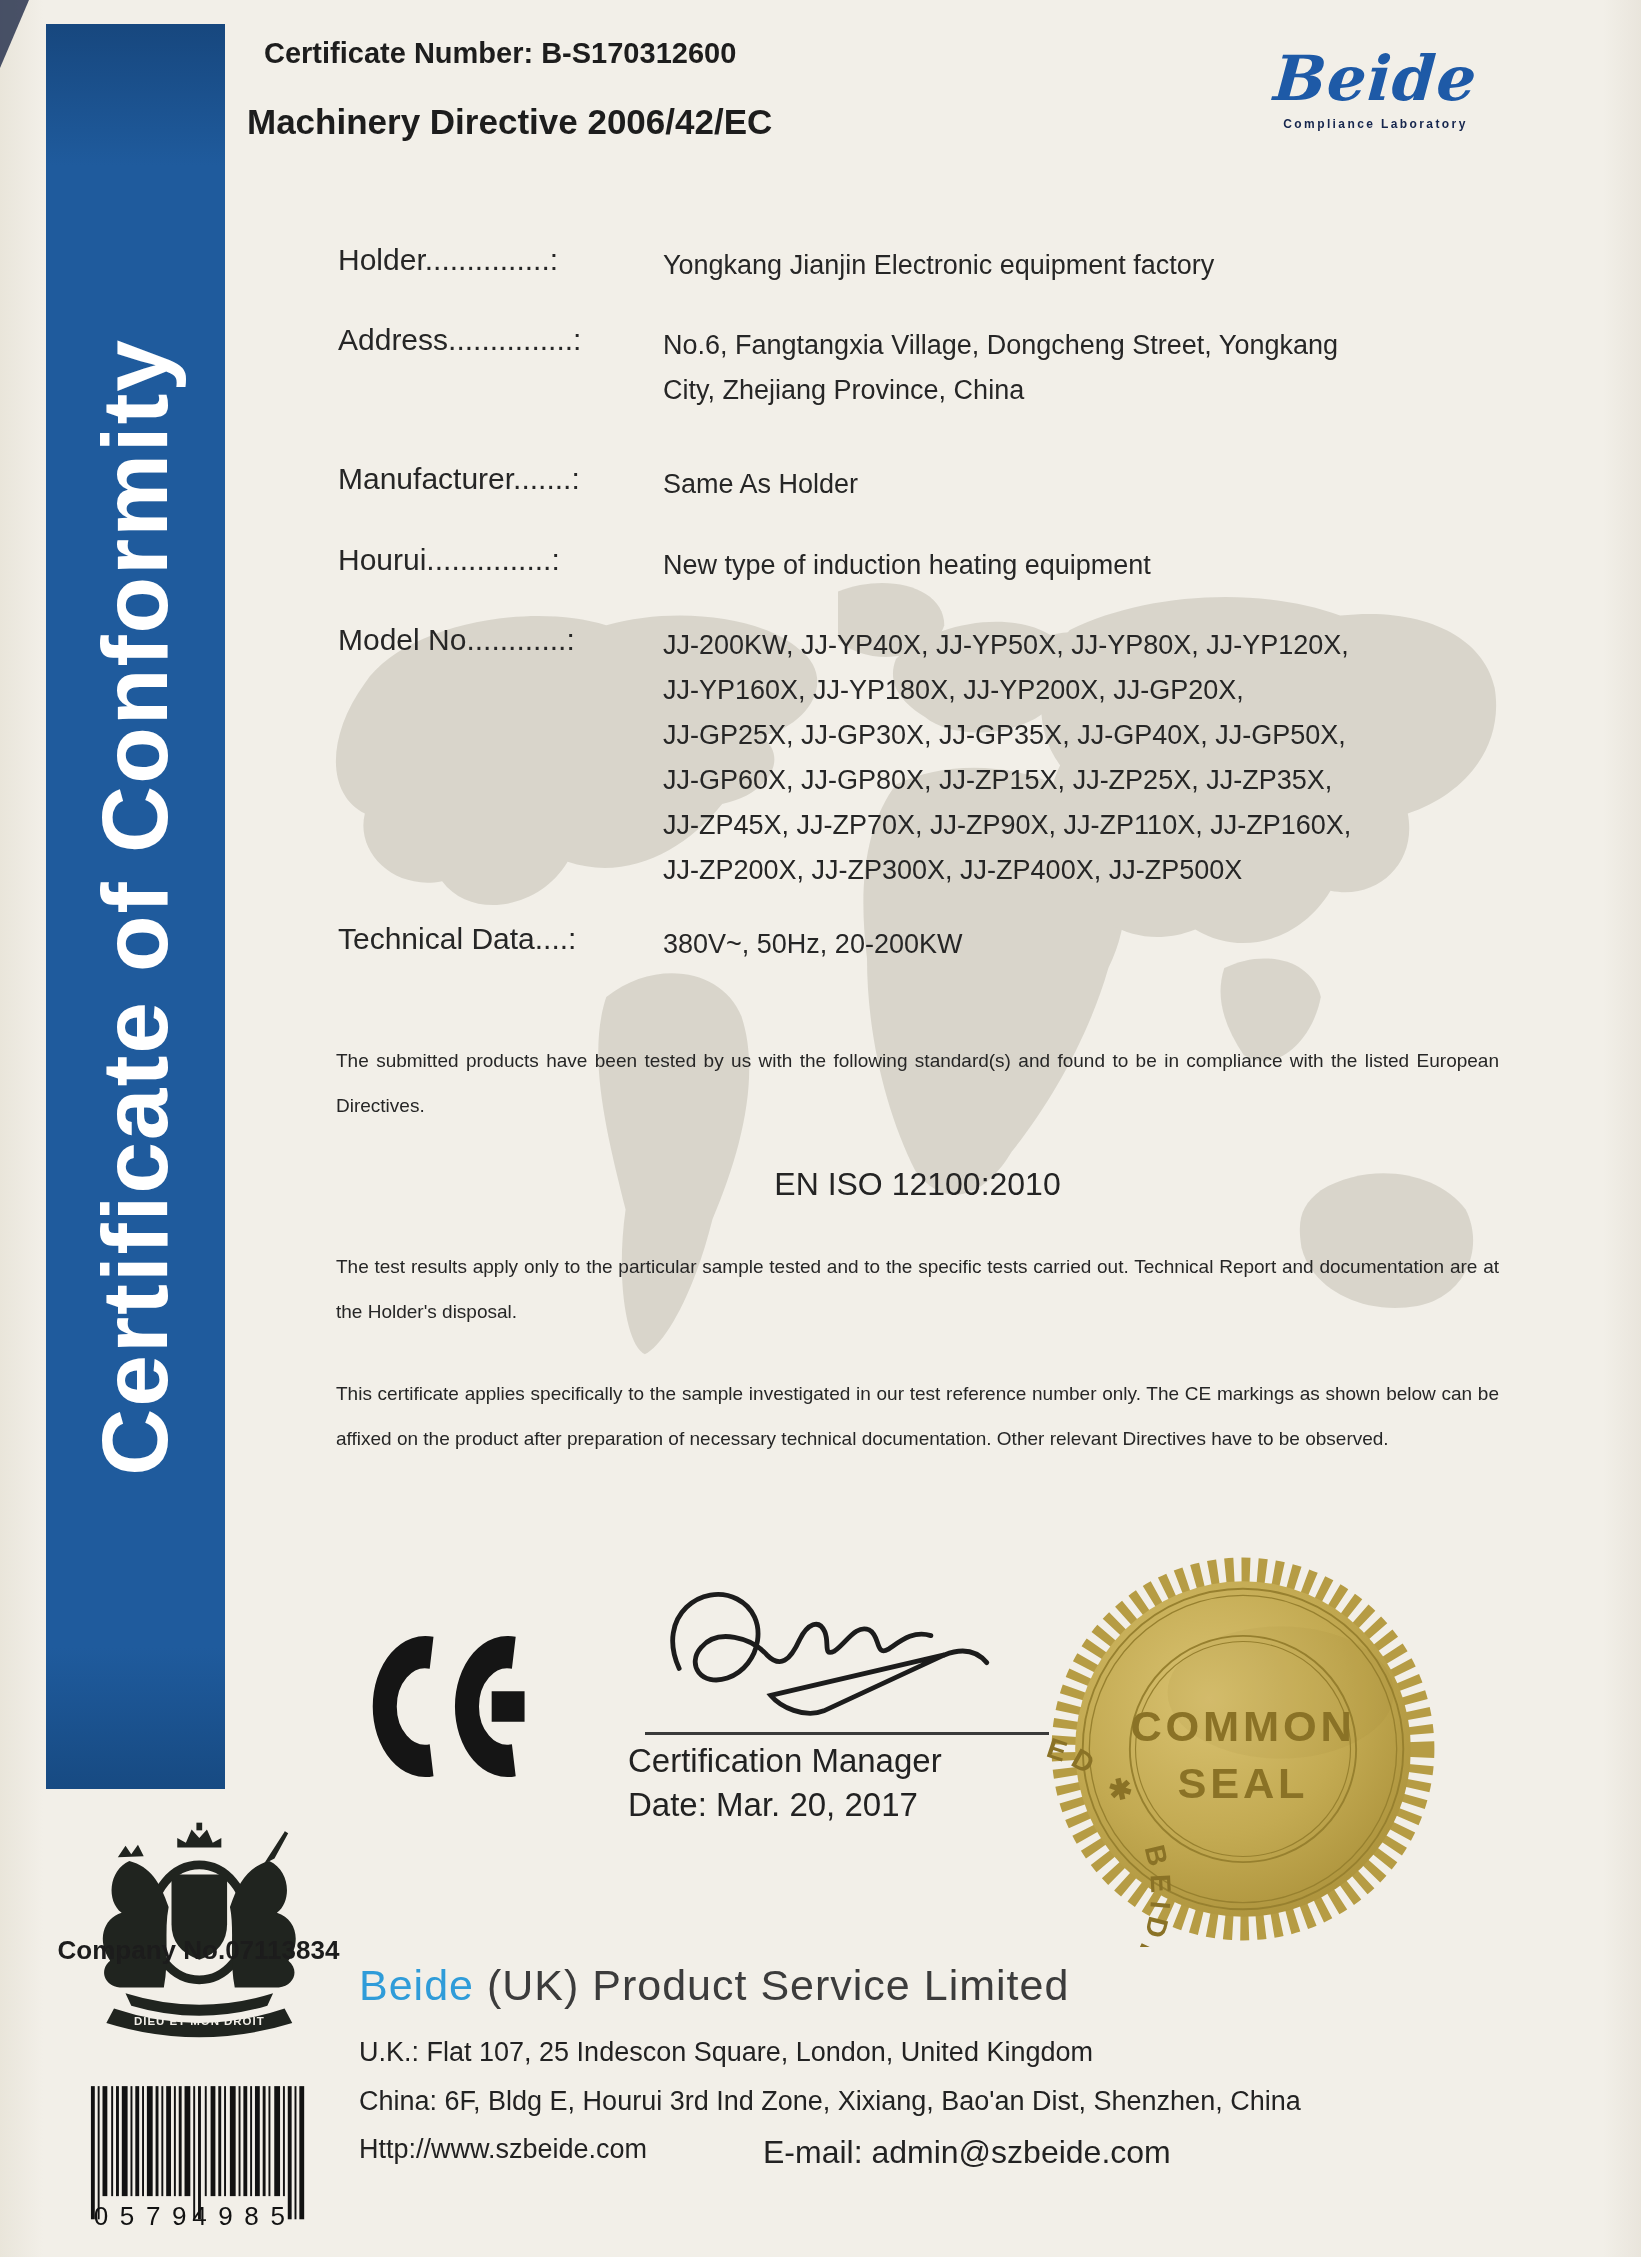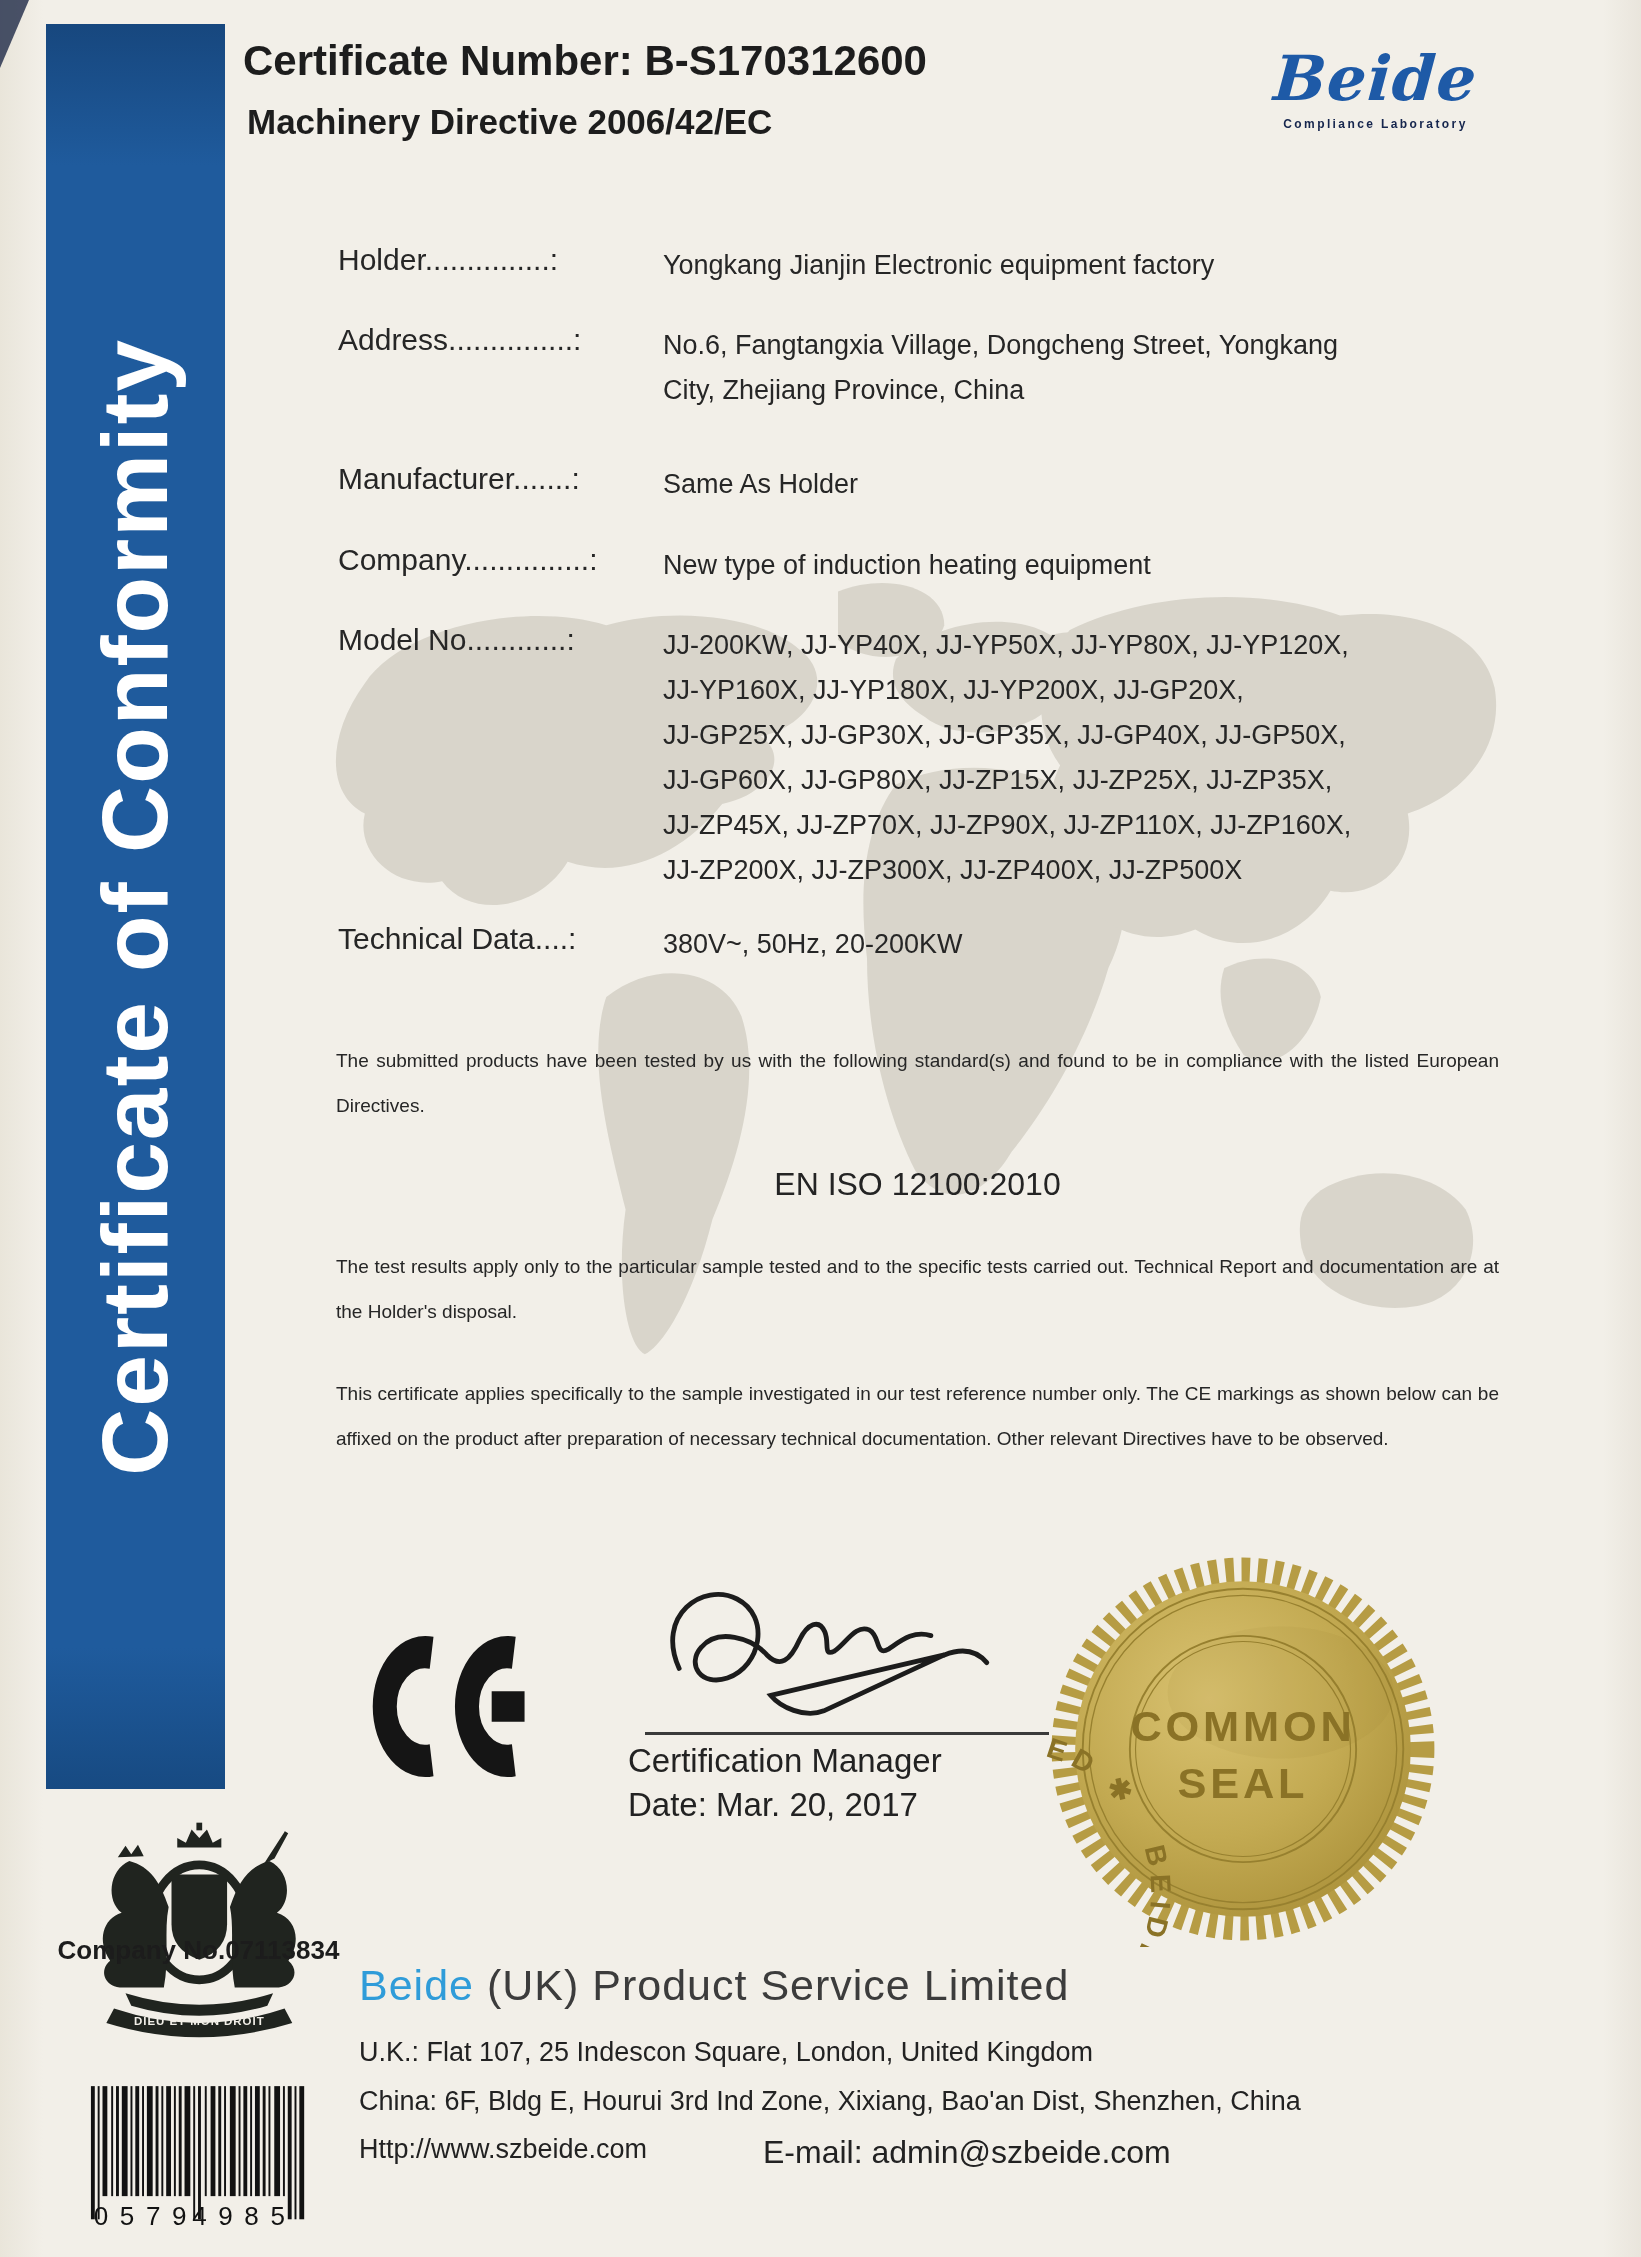--- a/index.html
+++ b/index.html
@@ -23,21 +23,21 @@
     position:absolute;left:46px;top:24px;width:179px;height:1765px;
     background:linear-gradient(180deg,#17477e 0%,#1f5b9d 8%,#1f5b9d 92%,#174a82 100%);
     display:flex;align-items:center;justify-content:center;
   }
   .sidebar-text{
     writing-mode:vertical-rl;transform:rotate(180deg);
     color:#ffffff;font-weight:bold;font-size:93px;letter-spacing:1.9px;
     white-space:nowrap;
   }
   
-  .hdr1{position:absolute;left:243px;top:37px;font-size:42px;font-weight:bold;color:#1d1d1d;}
+  .hdr1{position:absolute;left:264px;top:37px;font-size:29px;font-weight:bold;color:#1d1d1d;}
   .hdr2{position:absolute;left:247px;top:102px;font-size:35px;font-weight:bold;color:#1d1d1d;}
   .logo{position:absolute;left:1226px;top:46px;width:299px;text-align:center;}
   .logo-script{
     font-family:"DejaVu Serif", serif;font-style:italic;font-weight:bold;
     font-size:62px;color:#1e5aa7;line-height:1.05;letter-spacing:1px;
     transform:skewX(-4deg);
   }
   .logo-sub{margin-top:5.8px;font-size:12px;font-weight:bold;letter-spacing:2.4px;color:#15254d;}
   
   .map{position:absolute;left:220px;top:529px;width:1294px;height:994px;z-index:0;opacity:.55;}
@@ -122,21 +122,21 @@
       <div>City, Zhejiang Province, China</div>
     </div>
   </div>
   <div class="row" style="top:462px">
     <div class="lbl">Manufacturer.......:</div>
     <div class="val">
         <div>Same As Holder</div>
       </div>
   </div>
   <div class="row" style="top:543px">
-    <div class="lbl">Company...............:</div>
+    <div class="lbl">Hourui...............:</div>
     <div class="val">
         <div>New type of induction heating equipment</div>
       </div>
   </div>
   <div class="row" style="top:623px">
     <div class="lbl">Model No............:</div>
     <div class="val">
       <div>JJ-200KW, JJ-YP40X, JJ-YP50X, JJ-YP80X, JJ-YP120X,</div>
       <div>JJ-YP160X, JJ-YP180X, JJ-YP200X, JJ-GP20X,</div>
       <div>JJ-GP25X, JJ-GP30X, JJ-GP35X, JJ-GP40X, JJ-GP50X,</div>

